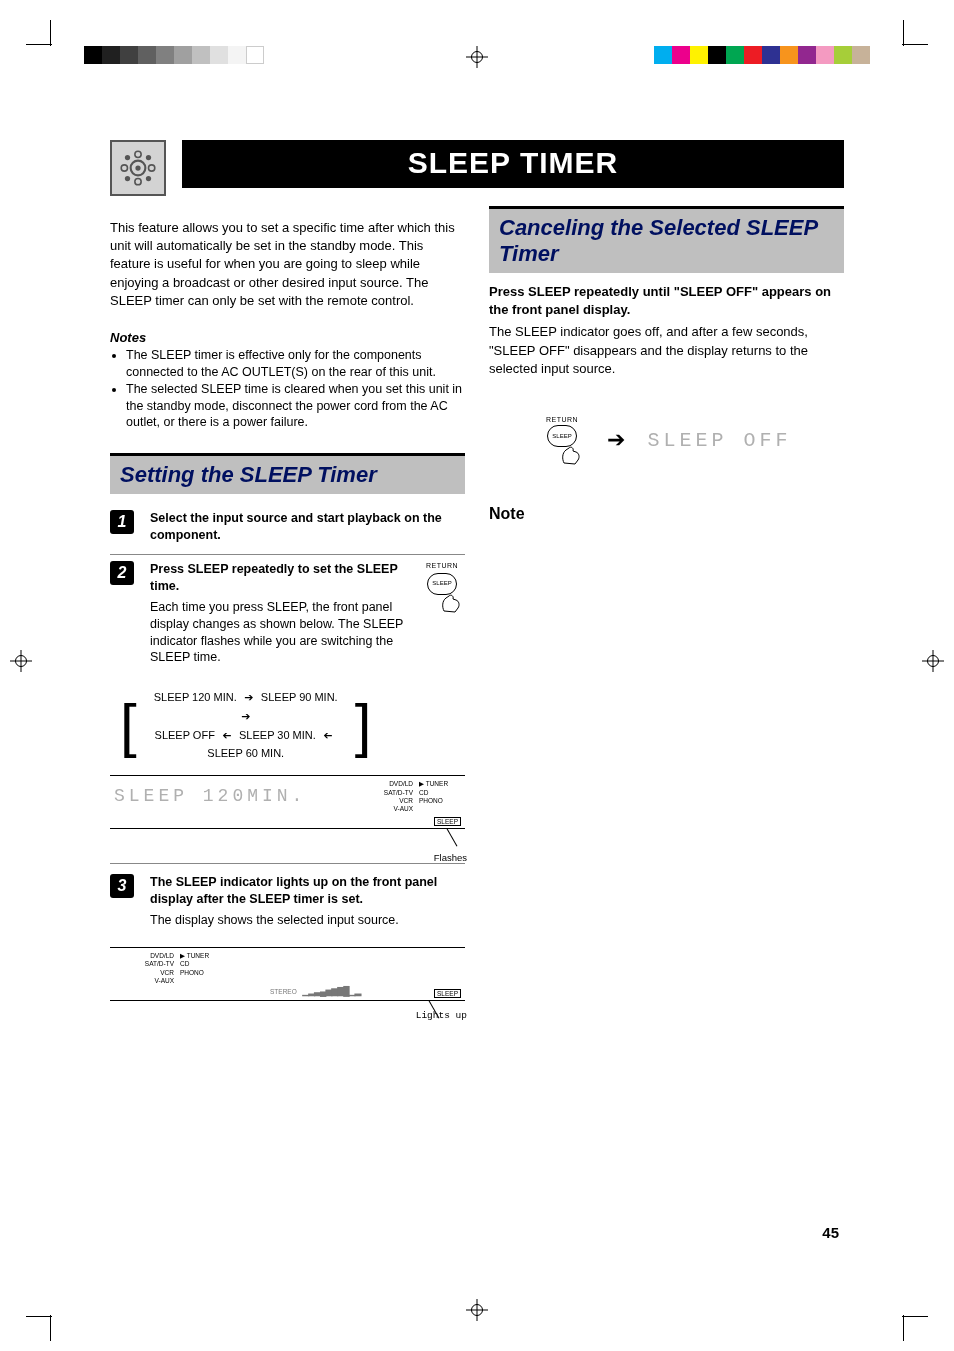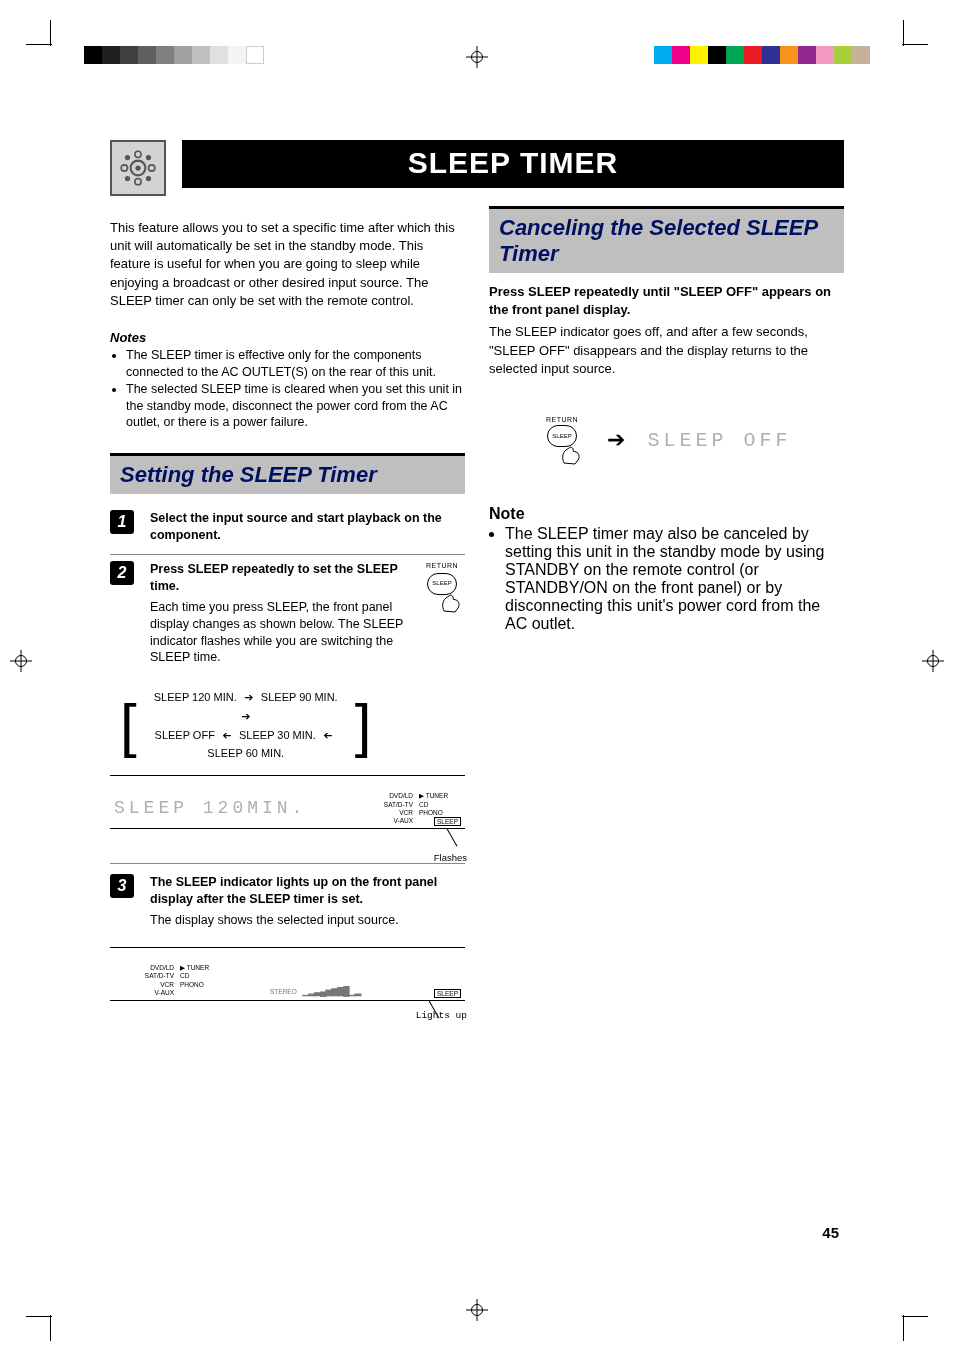--- a/index.html
+++ b/index.html
@@ -139,21 +139,21 @@
     font-weight: 100;
     margin: 0 6px;
   }
 
   .lcd {
     position: relative;
     border-top: 1px solid #000;
     border-bottom: 1px solid #000;
     height: 54px;
     margin-top: 8px;
-    padding: 16px 4px 0 4px;
+    padding: 4px 4px 0 4px;
     display: flex;
     align-items: flex-start;
   }
   .lcd .seg {
     font-family: "Courier New", monospace;
     letter-spacing: 4px;
     font-size: 18px;
     color: #b0b0b0;
     flex: 1;
     padding-top: 6px;
@@ -417,22 +417,19 @@
             <svg class="thumb" width="22" height="24" viewBox="0 0 22 24">
               <path d="M4 22 C2 18 2 12 6 9 L9 7 C11 5 14 7 13 10 L16 11 C19 12 20 16 18 19 L15 23 Z" fill="none" stroke="#000" stroke-width="1"></path>
             </svg>
           </div>
           <div style="font-size:22px;">➔</div>
           <div class="lcdseg">SLEEP OFF</div>
         </div>
 
         <div class="right-note">
           <div class="hd">Note</div>
-          <ul>
-            <li>The SLEEP timer may also be canceled by setting this unit in the standby mode by using STANDBY on the remote control (or STANDBY/ON on the front panel) or by disconnecting this unit's power cord from the AC outlet.</li>
-          </ul>
         </div>
       </div>
     </div>
   </div>
 
   <div class="page-num">45</div>
 </div>
 
 </body></html>

